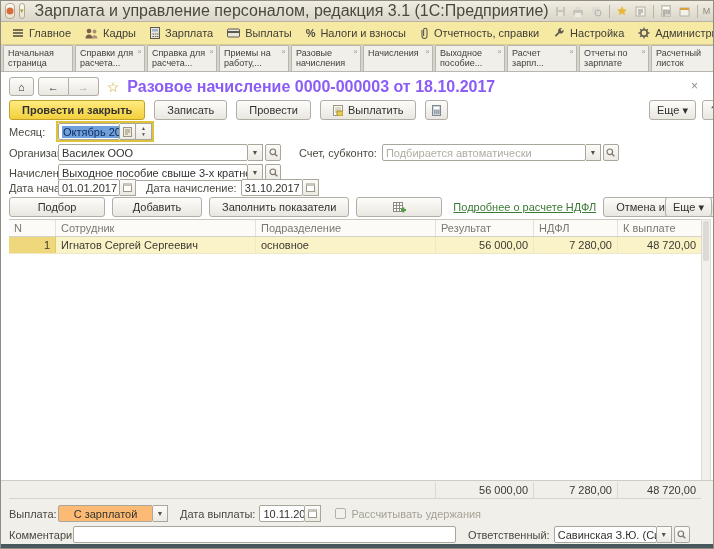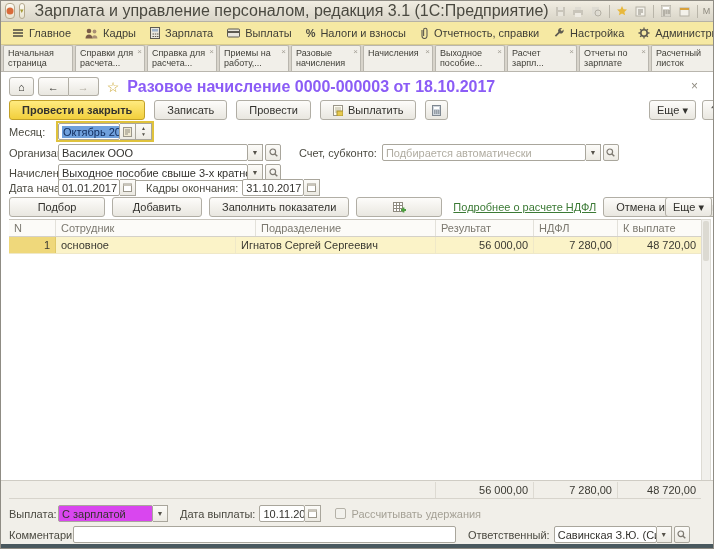--- a/index.html
+++ b/index.html
@@ -336,21 +336,21 @@
     <span class="lbl" style="width:49px;">Дата начала:</span>
     <span class="inp" style="width:62px;">
         <span>01.01.2017</span>
       </span>
     <span class="sq">
         <svg width="9" height="9">
           <rect x="0.5" y="1" width="8" height="7.5" fill="#fff" stroke="#9a968a"></rect>
           <rect x="0.5" y="1" width="8" height="2" fill="#c9c5ba"></rect>
         </svg>
       </span>
-    <span class="lbl" style="margin-left:10px;margin-right:4px;">Кадры окончания:</span>
+    <span class="lbl" style="margin-left:10px;margin-right:4px;">Дата начисление:</span>
     <span class="inp" style="width:62px;">
         <span>31.10.2017</span>
       </span>
     <span class="sq">
         <svg width="9" height="9">
           <rect x="0.5" y="1" width="8" height="7.5" fill="#fff" stroke="#9a968a"></rect>
           <rect x="0.5" y="1" width="8" height="2" fill="#c9c5ba"></rect>
         </svg>
       </span>
   </div>
@@ -384,42 +384,42 @@
   <div class="grid-head">
     <span class="gc" style="width:47px;">N</span>
     <span class="gc" style="width:200px;">Сотрудник</span>
     <span class="gc" style="width:180px;">Подразделение</span>
     <span class="gc" style="width:98px;">Результат</span>
     <span class="gc" style="width:84px;">НДФЛ</span>
     <span class="gc" style="width:83px;border-right:none;">К выплате</span>
   </div>
   <div class="grid-row">
     <span class="gc num" style="width:47px;background:var(--row_number_bg,#efd87b);border-right:1px solid #e0c968;">1</span>
+    <span class="gc" style="width:200px;border-right:1px solid #efe8c8;">Игнатов Сергей Сергеевич</span>
     <span class="gc" style="width:180px;border-right:1px solid #efe8c8;">основное</span>
-    <span class="gc" style="width:200px;border-right:1px solid #efe8c8;">Игнатов Сергей Сергеевич</span>
     <span class="gc num" style="width:98px;border-right:1px solid #efe8c8;">56 000,00</span>
     <span class="gc num" style="width:84px;border-right:1px solid #efe8c8;">7 280,00</span>
     <span class="gc num" style="width:83px;border-right:none;">48 720,00</span>
   </div>
   <div class="grid-body"></div>
   <div class="vscroll">
       <div class="vthumb"></div>
     </div>
 
   <div class="footer-zone">
     <div class="totals">
       <span class="gc" style="width:427px;border-right:1px solid #dddad2;"></span>
       <span class="gc num" style="width:98px;border-right:1px solid #dddad2;">56 000,00</span>
       <span class="gc num" style="width:84px;border-right:1px solid #dddad2;">7 280,00</span>
       <span class="gc num" style="width:83px;border-right:none;">48 720,00</span>
     </div>
 
     <div class="row-abs" style="top:24px;left:8px;">
       <span class="lbl" style="width:49px;">Выплата:</span>
-      <span class="inp" style="width:95px;background:#d946ef;">
+      <span class="inp" style="width:95px;background:#fdba74;justify-content:center;">
           <span>С зарплатой</span>
         </span>
       <span class="dd">▼</span>
       <span class="lbl" style="margin-left:12px;margin-right:4px;">Дата выплаты:</span>
       <span class="inp" style="width:46px;">
           <span>10.11.2017</span>
         </span>
       <span class="sq">
           <svg width="9" height="9">
             <rect x="0.5" y="1" width="8" height="7.5" fill="#fff" stroke="#9a968a"></rect>

